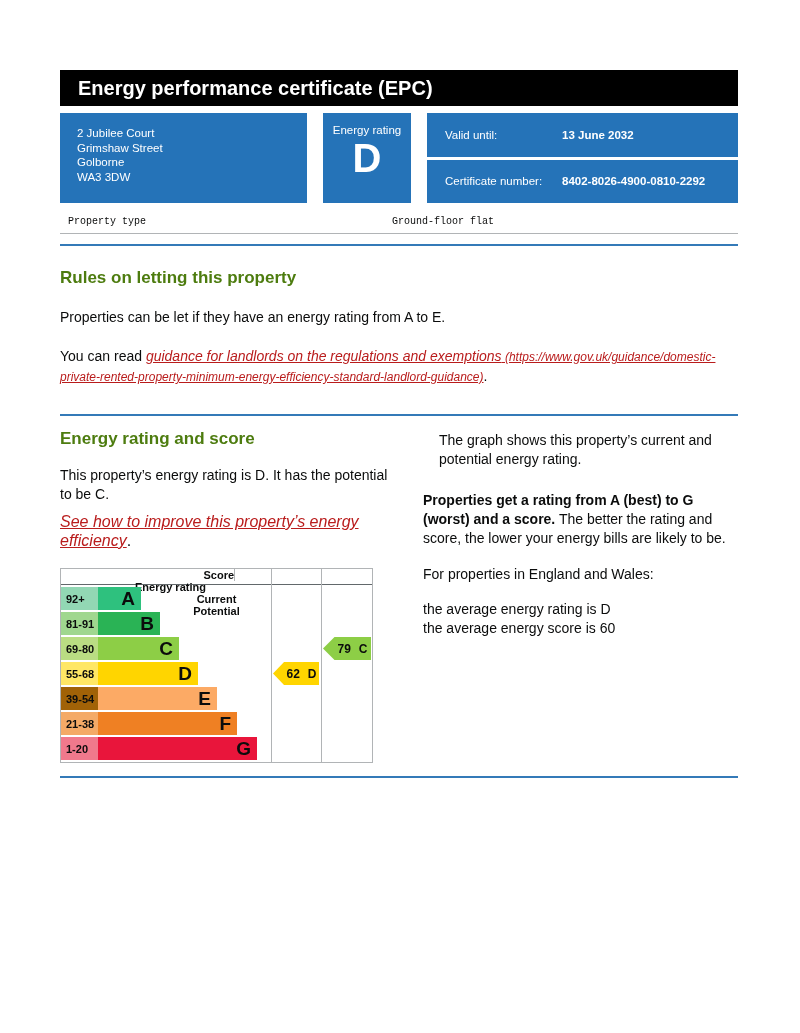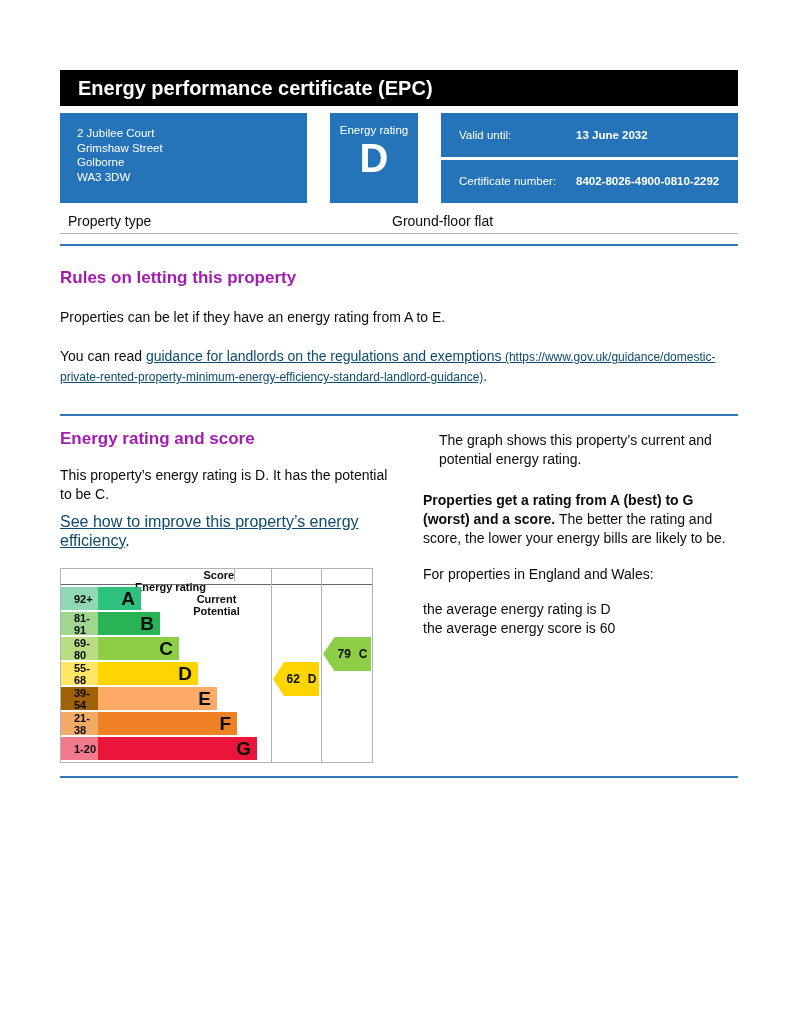--- a/index.html
+++ b/index.html
@@ -32,21 +32,21 @@
     color: #ffffff;
     font-size: 20px;
     font-weight: bold;
   }
 
   
   .cert-panel {
     margin-top: 7px;
     height: 90px;
     display: flex;
-    gap: 23px;
+    gap: 16px;
   }
   .cert-panel .cell { color: #ffffff; }
   .address-cell {
     width: 247px;
     padding: 13px 0 0 17px;
     font-size: 11.5px;
     line-height: 14.5px;
   }
   .rating-cell {
     width: 88px;
@@ -78,41 +78,41 @@
   }
   .panel-row .row-value {
     position: absolute;
     left: 135px;
     top: 50%;
     transform: translateY(-50%);
     font-weight: bold;
   }
 
   
-  .property-table { margin-top: 6px; font-size: 14px; }
+  .property-table { margin-top: 6px; font-size: 10px; font-family: Liberation Mono, monospace; }
   .prop-row {
     height: 25px;
     display: flex;
     align-items: center;
     border-bottom: 1px solid #b1b4b6;
   }
   .prop-row .prop-label { width: 332px; padding-left: 8px; }
 
   .rule-blue { border: none; border-top: 2px solid #347ab8; margin-top: 10px; }
   .rule-blue.r2 { margin-top: 27px; }
   .rule-blue.r3 { margin-top: 13px; }
 
   h2.section-heading {
     font-size: 17px;
     font-weight: bold;
     margin-top: 22px;
-    color: #a21caf;
+    color: #4d7c0f;
   }
   p.body-text { font-size: 14px; line-height: 19px; margin-top: 20px; }
-  a.doc-link { color: #0c4a6e; }
+  a.doc-link { color: #b91c1c; font-style: italic; }
   .link-url { font-size: 12px; }
   .read-para { margin-top: 18px; line-height: 21px; }
 
   
   .two-col { display: flex; margin-top: 13px; }
   .left-col { width: 340px; }
   .left-col h2.section-heading { margin-top: 0; }
   .left-col .body-text { margin-top: 17px; }
   .improve-para { font-size: 16px; line-height: 19px; margin-top: 8px; }
   .right-col { width: 315px; margin-left: 23px; font-size: 14px; line-height: 19px; }
@@ -154,38 +154,38 @@
   .col-sep.sep1 { left: 210px; }
   .col-sep.sep2 { left: 260px; }
   .chart-row { display: flex; height: 25px; }
   .score-cell {
     width: 37px;
     height: 23px;
     font-size: 11px;
     font-weight: bold;
     display: flex;
     align-items: center;
-    padding-left: 13px;
+    padding-left: 5px;
   }
   .band-bar {
     height: 23px;
     display: flex;
     align-items: center;
     justify-content: flex-end;
     padding-right: 6px;
     font-size: 19px;
     font-weight: bold;
     color: #0b0c0c;
   }
   .bw0 { width: 43px; } .bw1 { width: 62px; } .bw2 { width: 81px; }
   .bw3 { width: 100px; } .bw4 { width: 119px; } .bw5 { width: 139px; }
   .bw6 { width: 159px; }
   .rating-arrow {
     position: absolute;
-    height: 34px;
+    height: 23px;
     display: flex;
     align-items: center;
     justify-content: center;
     padding-left: 11px;
     gap: 8px;
     font-size: 12px;
     font-weight: bold;
     clip-path: polygon(24% 0, 100% 0, 100% 100%, 24% 100%, 0 50%);
   }
   .current-arrow { left: 212px; top: 77px; width: 46px; }

